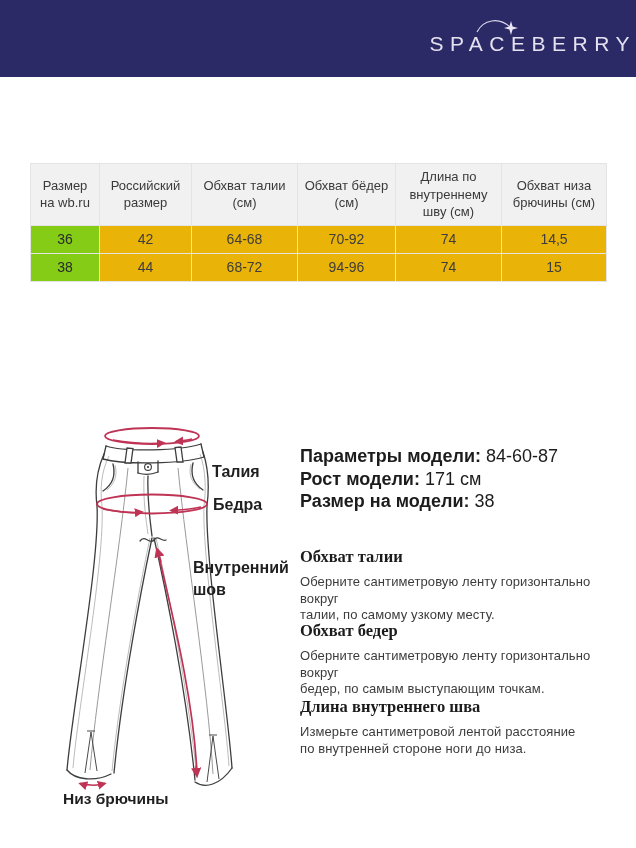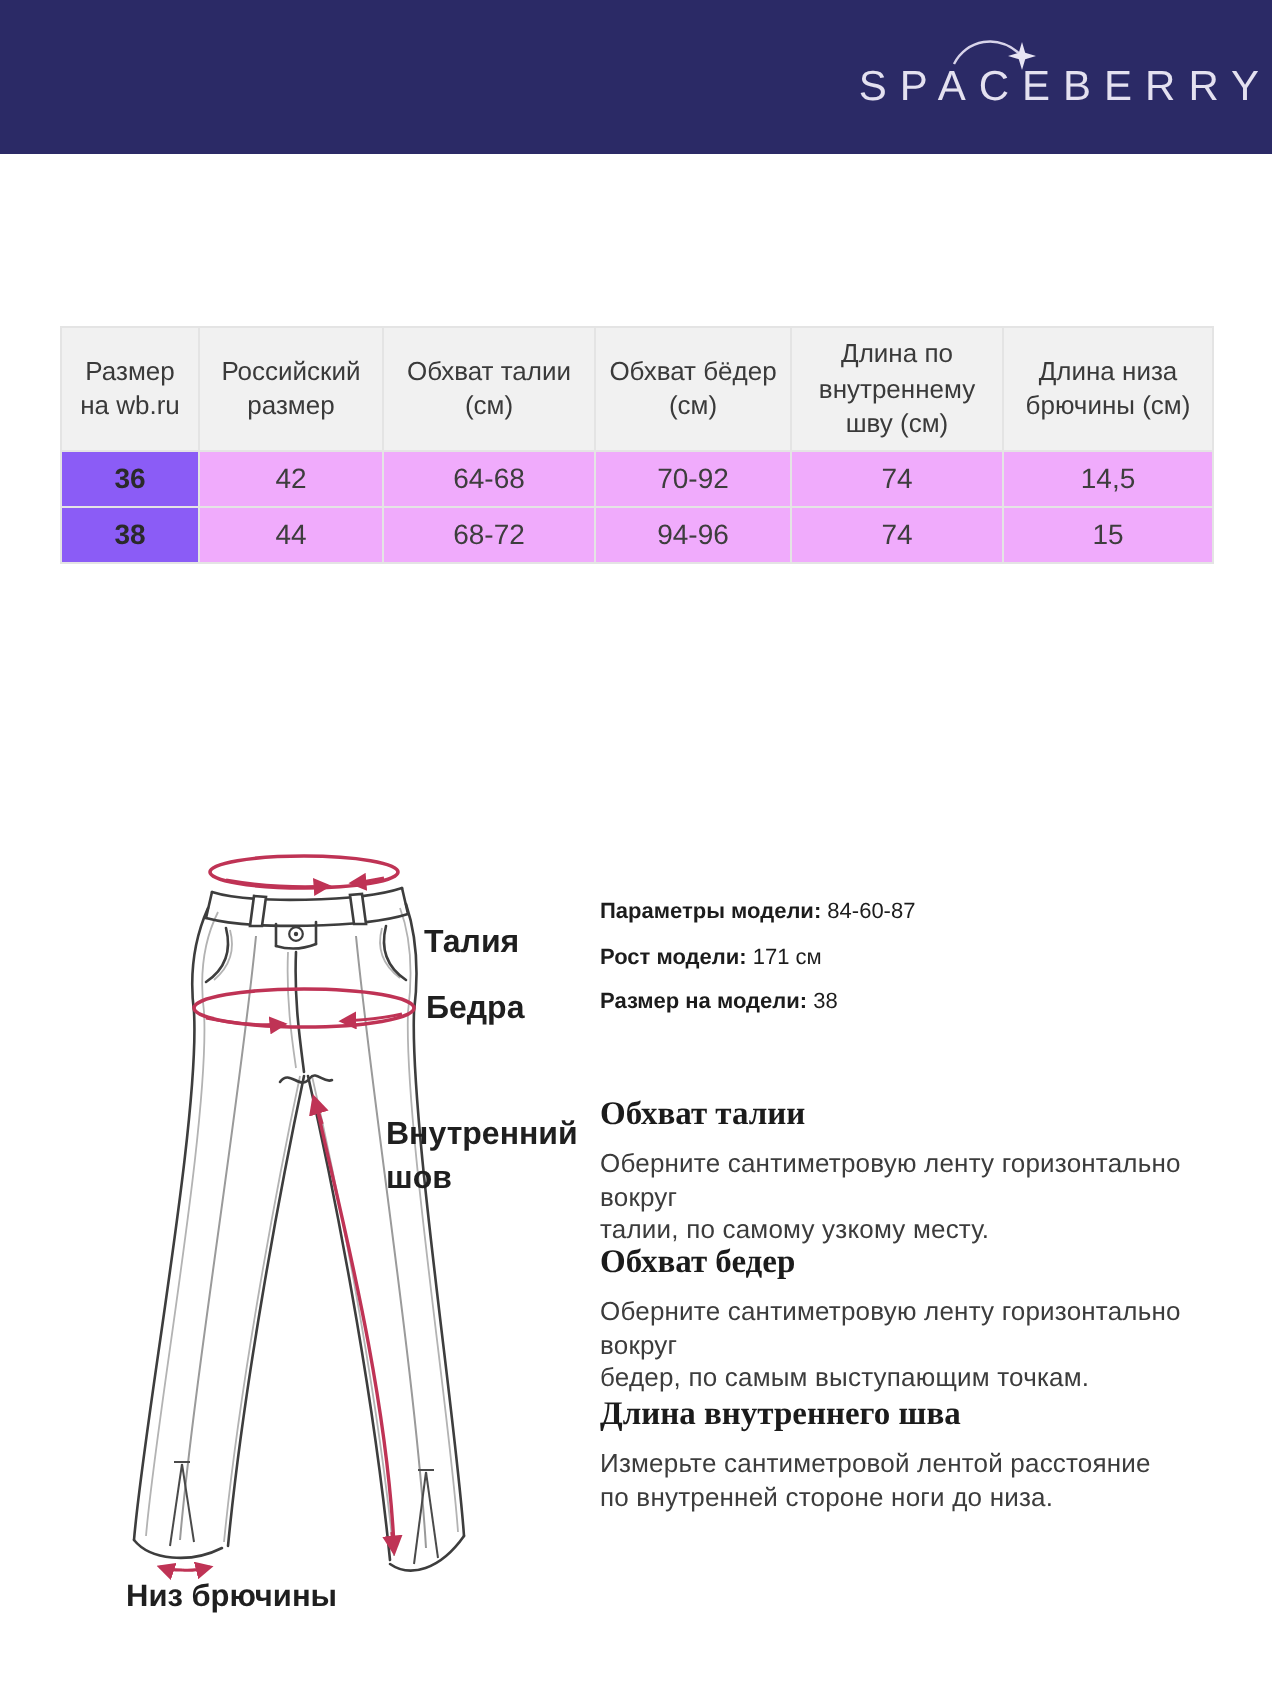--- a/index.html
+++ b/index.html
@@ -22,34 +22,34 @@
   .size-table{
     position:absolute;left:30px;top:163px;width:576px;border-collapse:collapse;
     table-layout:fixed;font-size:13px;color:#333;
   }
   .size-table th,.size-table td{
     border:1px solid #e4e4e4;text-align:center;vertical-align:middle;padding:4px 4px;
   }
   .size-table thead th{
     background:#f1f1f1;font-weight:400;color:#3a3a3a;height:47px;line-height:1.35;
   }
-  .size-table tbody td{background:#f0abfc;height:19px;font-size:14px;color:#3d3d3d;}
-  .size-table tbody td.rowhead{background:#8b5cf6;font-weight:700;color:#2a2a2a;}
+  .size-table tbody td{background:#eab308;height:19px;font-size:14px;color:#3d3d3d;}
+  .size-table tbody td.rowhead{background:#84cc16;font-weight:400;color:#2a2a2a;}
   
   .diagram-svg{position:absolute;left:0;top:410px;width:310px;height:410px;}
   .diag-label{position:absolute;font-weight:700;color:#1f1f1f;}
   .lbl-waist{left:212px;top:428px;font-size:16px;margin-top:35px;}
   .lbl-hips{left:213px;top:496px;font-size:16px;}
   .lbl-inseam{left:193px;top:557px;font-size:16px;width:95px;line-height:22px;}
   .lbl-hem{left:63px;top:790px;font-size:15.5px;}
   
   .right-col{position:absolute;left:300px;top:445px;width:300px;}
   .rc-block{position:absolute;left:0;width:300px;}
   .model-info{top:0;}
-  .model-line{font-size:11px;line-height:22.5px;color:#1c1c1c;}
+  .model-line{font-size:18px;line-height:22.5px;color:#1c1c1c;}
   .model-line .lab{font-weight:700;}
   .model-line .val{font-weight:400;}
   .sec-1{top:103px;} .sec-2{top:177px;} .sec-3{top:253px;}
   .sec-title{font-size:16.5px;font-weight:700;color:#1b1b1b;margin:0 0 8px 0;line-height:1.1;font-family:Liberation Serif, serif;}
   .sec-body{font-size:13px;color:#3c3c3c;margin:0;line-height:16.5px;white-space:pre-line;letter-spacing:0.1px;}
 </style>
 </head>
 <body>
 
 <div class="topbar">
@@ -71,21 +71,21 @@
       <col style="width:106px">
       <col style="width:105px">
   </colgroup>
   <thead>
     <tr>
       <th>Размер на wb.ru</th>
       <th>Российский размер</th>
       <th>Обхват талии (см)</th>
       <th>Обхват бёдер (см)</th>
       <th>Длина по внутреннему шву (см)</th>
-      <th>Длина низа брючины (см)</th>
+      <th>Обхват низа брючины (см)</th>
     </tr>
   </thead>
   <tbody>
     <tr>
       <td class="rowhead">36</td>
       <td>42</td>
       <td>64-68</td>
       <td>70-92</td>
       <td>74</td>
       <td>14,5</td>

